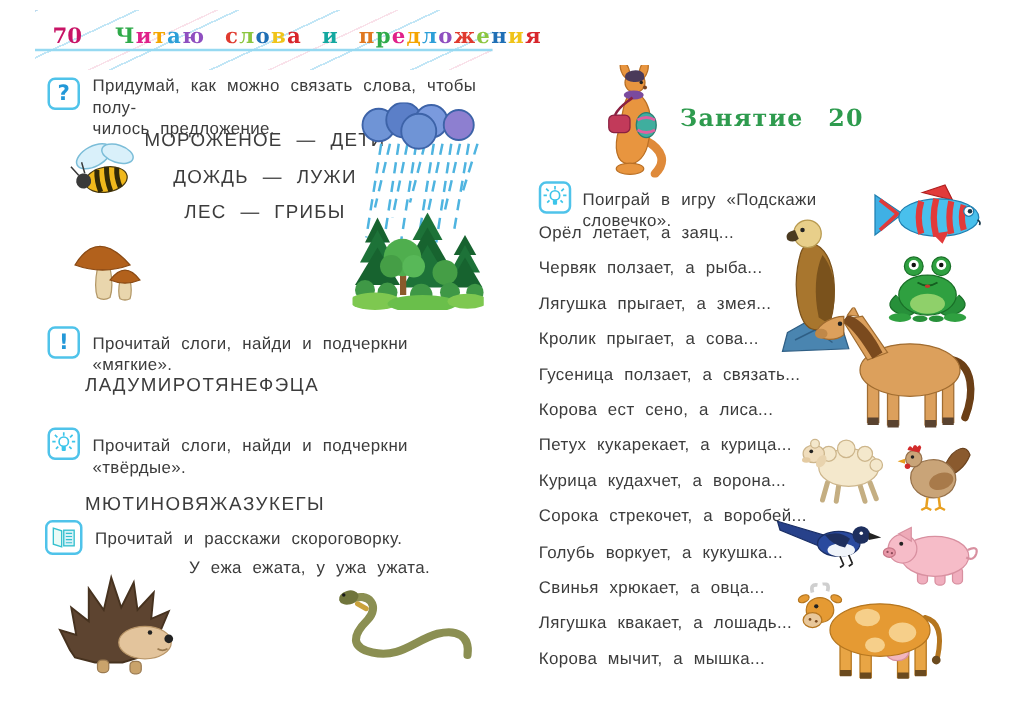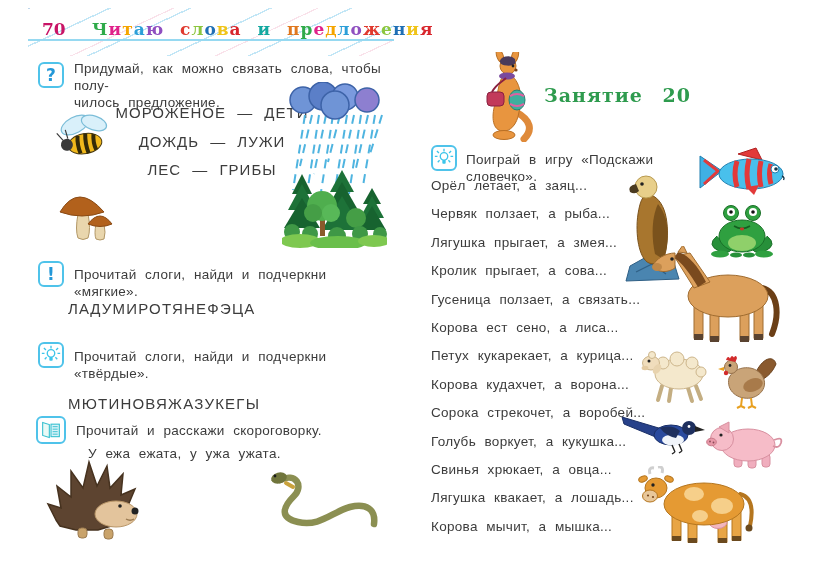--- a/index.html
+++ b/index.html
@@ -23,21 +23,21 @@
     box-sizing:border-box;display:flex;align-items:center;justify-content:center;background:#fff;}
   .ibox .glyph{font-weight:bold;font-size:17px;line-height:1;color:var(--icon-glyph,#2398d8);
     font-family:"DejaVu Sans",sans-serif;}
 
   
   .task-text{font-size:13.5px;line-height:17px;letter-spacing:.3px;word-spacing:4.5px;white-space:pre-line;}
   .pairs{left:112px;top:104px;width:200px;display:flex;flex-direction:column;gap:11.5px;align-items:center;}
   .pair{font-size:15px;letter-spacing:1px;word-spacing:6px;line-height:17px;white-space:nowrap;}
   .syl-row{left:44px;width:344px;display:flex;justify-content:flex-start;margin-left:24px;}
   .syl-row div{font-size:15px;letter-spacing:1.2px;}
-  .twister{left:88px;top:446px;width:256px;text-align:left;font-size:13.5px;letter-spacing:.3px;word-spacing:4.5px;}
+  .twister{left:88px;top:446px;width:256px;text-align:right;font-size:13.5px;letter-spacing:.3px;word-spacing:4.5px;}
 
   
   .lesson-title{left:544px;top:84px;font-family:"DejaVu Serif","Liberation Serif",serif;font-weight:bold;
     font-size:19px;letter-spacing:1px;word-spacing:12px;color:var(--lesson-title,#2e9b4e);white-space:nowrap;}
   .game-lines{left:431px;top:178px;width:248px;display:flex;flex-direction:column;gap:12.4px;}
   .game-lines div{font-size:13.5px;line-height:16px;letter-spacing:.3px;word-spacing:4.5px;white-space:nowrap;}
 
   svg{display:block;}
 </style>
 </head>
@@ -236,21 +236,21 @@
   <div class="abs task-text" style="left:466px;top:151px;width:250px;">Поиграй в игру «Подскажи словечко».</div>
 
   <div class="abs game-lines">
       <div class="game-line">Орёл летает, а заяц...</div>
       <div class="game-line">Червяк ползает, а рыба...</div>
       <div class="game-line">Лягушка прыгает, а змея...</div>
       <div class="game-line">Кролик прыгает, а сова...</div>
       <div class="game-line">Гусеница ползает, а связать...</div>
       <div class="game-line">Корова ест сено, а лиса...</div>
       <div class="game-line">Петух кукарекает, а курица...</div>
-      <div class="game-line">Корова кудахчет, а ворона...</div>
+      <div class="game-line">Курица кудахчет, а ворона...</div>
       <div class="game-line">Сорока стрекочет, а воробей...</div>
       <div class="game-line">Голубь воркует, а кукушка...</div>
       <div class="game-line">Свинья хрюкает, а овца...</div>
       <div class="game-line">Лягушка квакает, а лошадь...</div>
       <div class="game-line">Корова мычит, а мышка...</div>
     </div>
 
   <div class="abs" style="left:698px;top:146px;">
     <svg width="92" height="50" viewBox="0 0 92 50">
       <polygon points="2,10 24,25 2,42" fill="#3fb0e4" stroke="#1f7fb0"></polygon>

